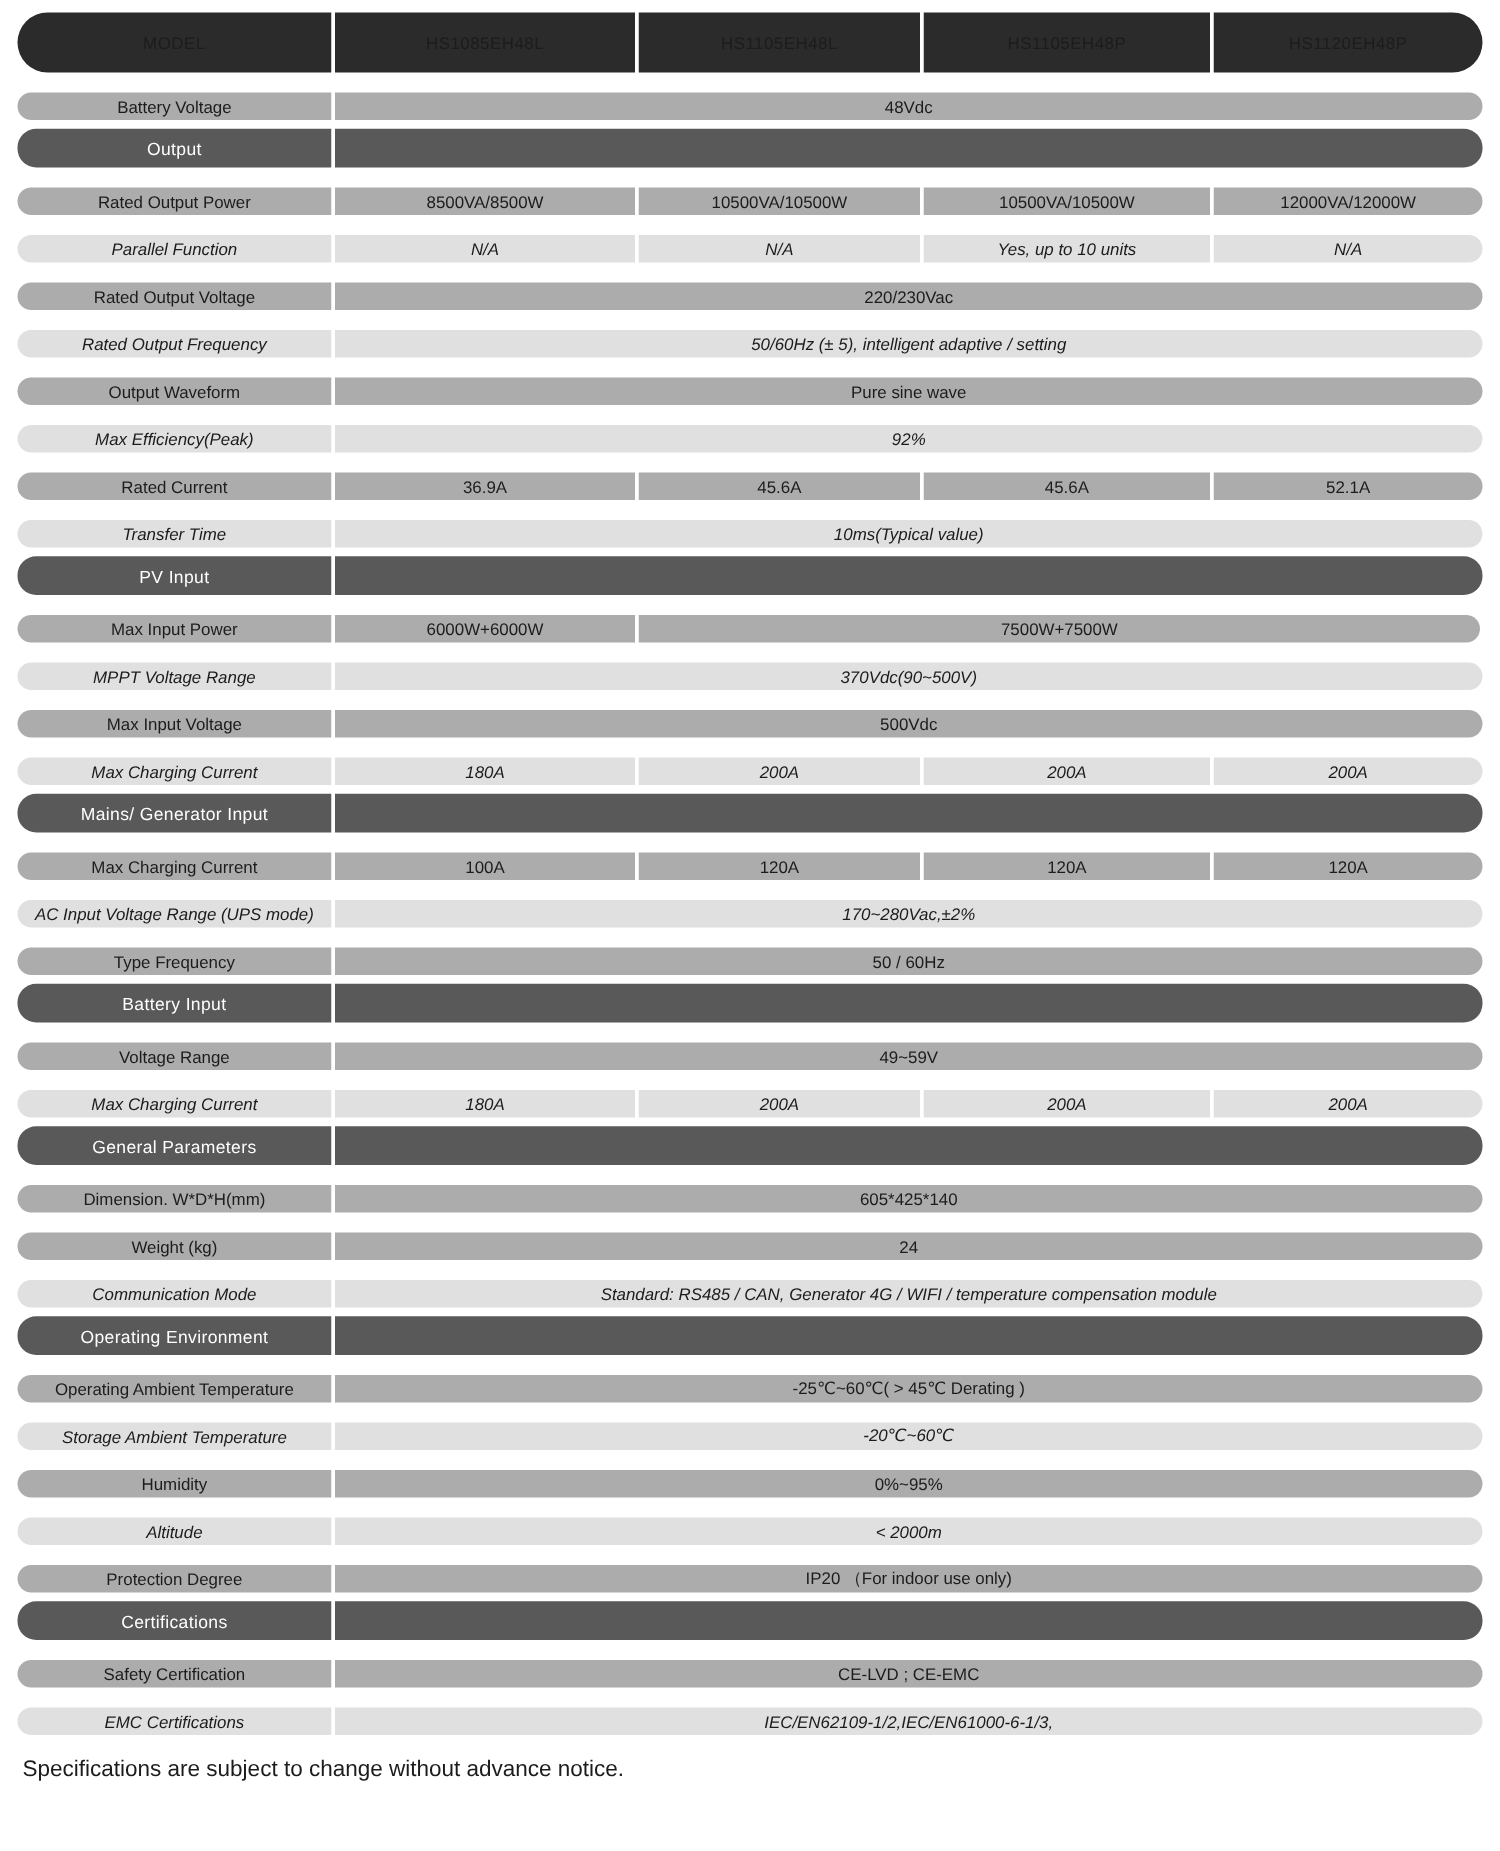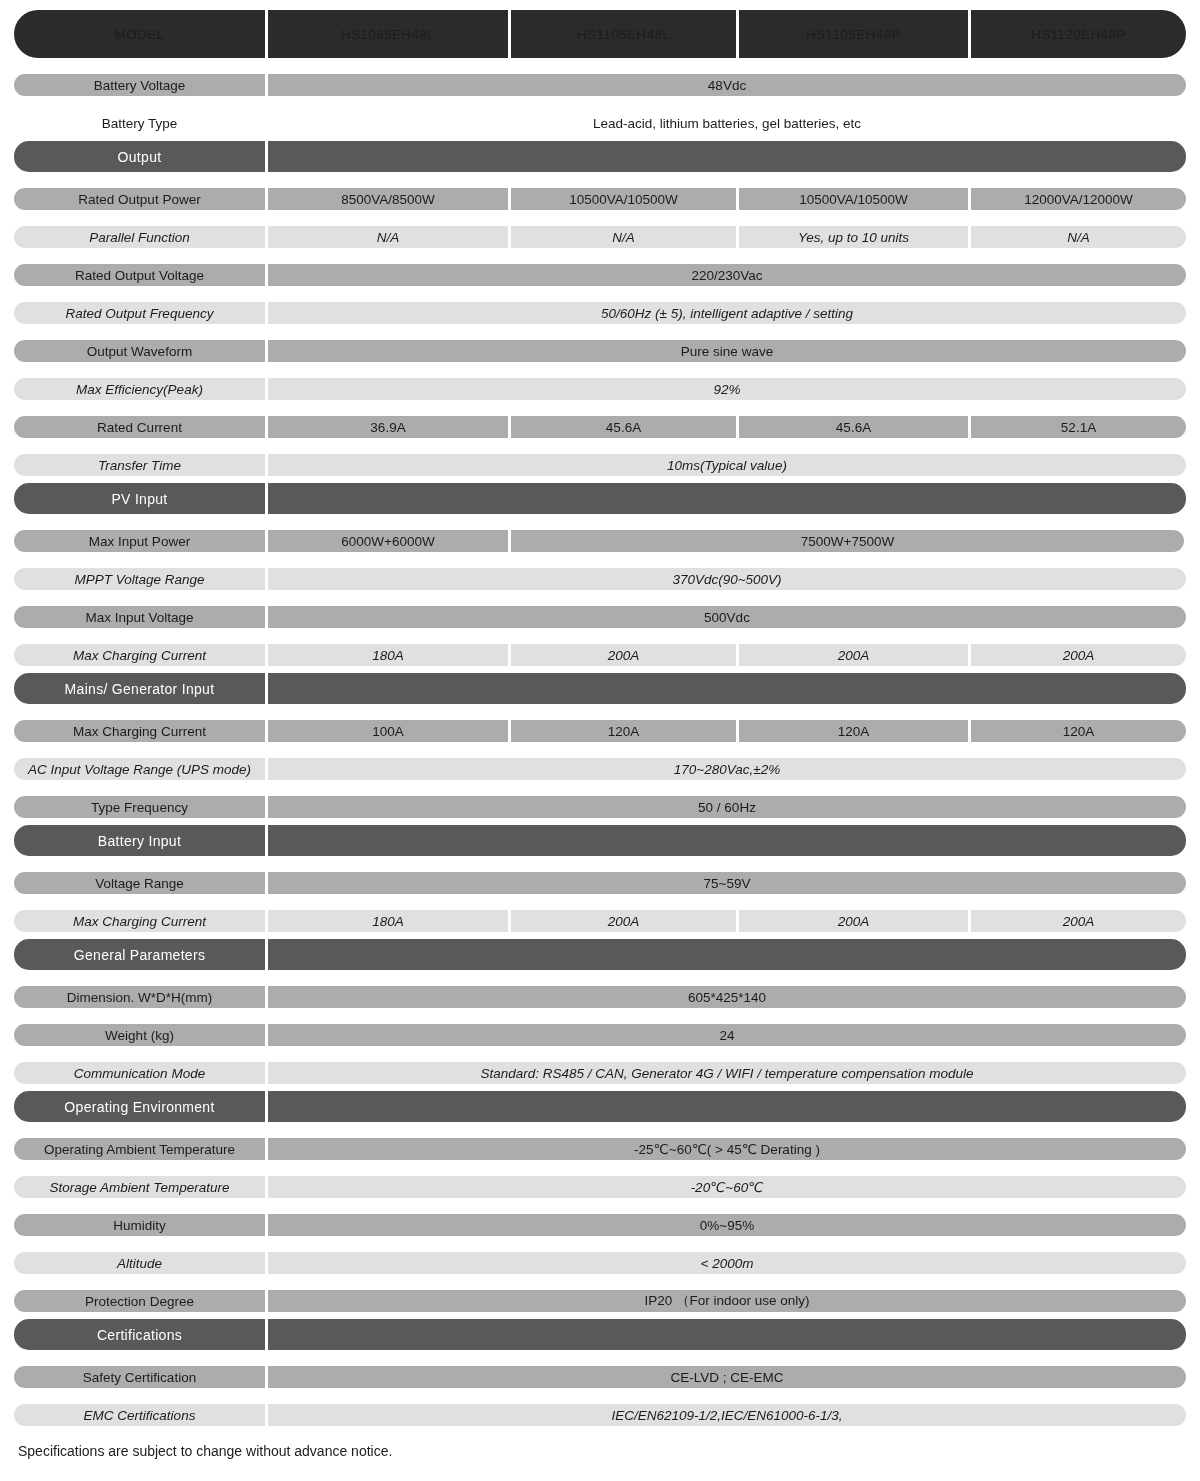--- a/index.html
+++ b/index.html
@@ -65,45 +65,41 @@
 
   .sec {
     background: var(--section-bg, #595959);
     color: var(--section-text, #ffffff);
     font-size: 14px;
     letter-spacing: 0.3px;
   }
 
   .footer-note {
     margin: 17px 0 0 4px;
-    font-size: 14px;
+    font-size: 18px;
     color: var(--text, #1c1c1c);
     padding-bottom: 14px;
   }
 </style>
 </head>
 <body style="background: rgb(255, 255, 255);">
 
 <div class="sheet">
   <div class="hrow" id="header-row">
       <div class="hcell cell w-lbl hfirst">MODEL</div>
       <div class="hcell cell w-c1">HS1085EH48L</div>
       <div class="hcell cell w-c2">HS1105EH48L</div>
       <div class="hcell cell w-c3">HS1105EH48P</div>
       <div class="hcell cell w-c4 hlast">HS1120EH48P</div>
     </div>
   <div id="rows">
       <div class="row">
         <div class="cell lbl w-lbl shade-medium">Battery Voltage</div>
         <div class="cell w-full lastc shade-medium">48Vdc</div>
       </div>
-      <div class="row">
-        <div class="cell lbl w-lbl shade-none">Battery Type</div>
-        <div class="cell w-full lastc shade-none">Lead-acid, lithium batteries, gel batteries, etc</div>
-      </div>
       <div class="row section-row">
         <div class="cell lbl sec w-lbl">Output</div>
         <div class="cell sec w-full lastc"></div>
       </div>
       <div class="row">
         <div class="cell lbl w-lbl shade-medium">Rated Output Power</div>
         <div class="cell w-c1 shade-medium">8500VA/8500W</div>
         <div class="cell w-c2 shade-medium">10500VA/10500W</div>
         <div class="cell w-c3 shade-medium">10500VA/10500W</div>
         <div class="cell w-c4 lastc shade-medium">12000VA/12000W</div>
@@ -184,21 +180,21 @@
       <div class="row">
         <div class="cell lbl w-lbl shade-medium">Type Frequency</div>
         <div class="cell w-full lastc shade-medium">50 / 60Hz</div>
       </div>
       <div class="row section-row">
         <div class="cell lbl sec w-lbl">Battery Input</div>
         <div class="cell sec w-full lastc"></div>
       </div>
       <div class="row">
         <div class="cell lbl w-lbl shade-medium">Voltage Range</div>
-        <div class="cell w-full lastc shade-medium">75~59V</div>
+        <div class="cell w-full lastc shade-medium">49~59V</div>
       </div>
       <div class="row">
         <div class="cell lbl w-lbl shade-light">Max Charging Current</div>
         <div class="cell w-c1 shade-light">180A</div>
         <div class="cell w-c2 shade-light">200A</div>
         <div class="cell w-c3 shade-light">200A</div>
         <div class="cell w-c4 lastc shade-light">200A</div>
       </div>
       <div class="row section-row">
         <div class="cell lbl sec w-lbl">General Parameters</div>

